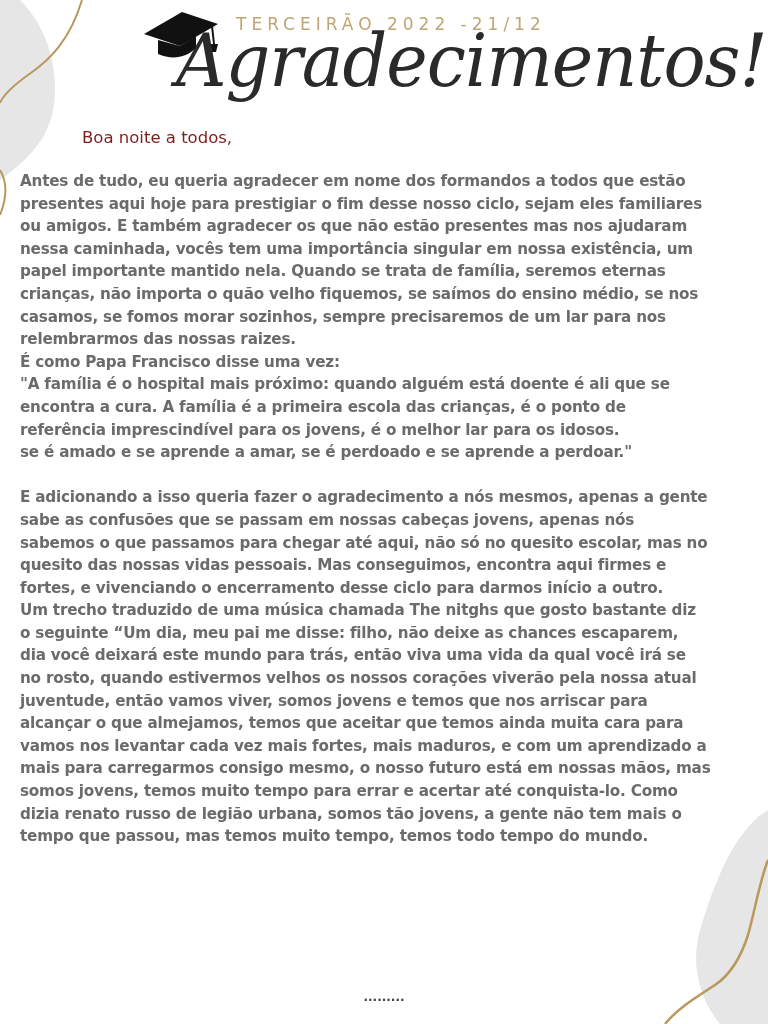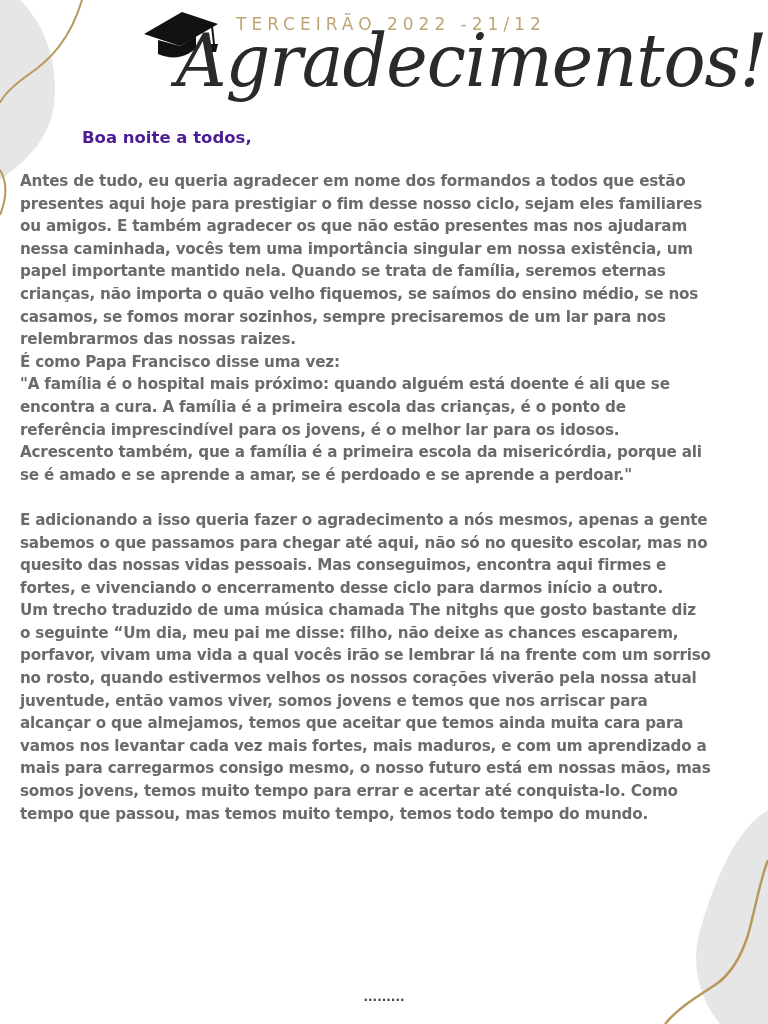--- a/index.html
+++ b/index.html
@@ -51,23 +51,23 @@
       color: #2a2a2a;
       letter-spacing: -1px;
       white-space: nowrap;
       font-weight: normal;
       transform: scaleY(1.05);
     }
     .greeting {
       position: absolute;
       left: 82px; top: 128px;
       font-family: "DejaVu Sans", sans-serif;
-      font-weight: bold;
+      font-weight: normal;
       font-size: 16.5px;
-      color: #4c1d95;
+      color: #7f1d1d;
       z-index: 2;
     }
     .body-text {
       position: absolute;
       left: 20px; top: 170px;
       width: 728px;
       font-family: "DejaVu Sans", sans-serif;
       font-weight: bold;
       font-size: 15.2px;
       line-height: 22.6px;
@@ -125,35 +125,36 @@
     <span class="line">ou amigos. E também agradecer os que não estão presentes mas nos ajudaram</span>
     <span class="line">nessa caminhada, vocês tem uma importância singular em nossa existência, um</span>
     <span class="line">papel importante mantido nela.  Quando se trata de família, seremos eternas</span>
     <span class="line">crianças, não importa o quão velho fiquemos, se saímos do ensino médio, se nos</span>
     <span class="line">casamos, se fomos morar sozinhos, sempre precisaremos de um lar para nos</span>
     <span class="line">relembrarmos das nossas raizes.</span>
     <span class="line">É como Papa Francisco disse uma vez:</span>
     <span class="line">"A família é o hospital mais próximo: quando alguém está doente é ali que se</span>
     <span class="line">encontra a cura. A família é a primeira escola das crianças, é o ponto de</span>
     <span class="line">referência imprescindível para os jovens, é o melhor lar para os idosos.</span>
-    <span class="line">Acrescento também, que a família é a primeira escola da misericórdia, porque ali</span>
     <span class="line">se é amado e se aprende a amar, se é perdoado e se aprende a perdoar."</span>
   </div>
   <span class="gap"></span>
   <div>
     <span class="line">E adicionando a isso queria fazer o agradecimento a nós mesmos, apenas a gente</span>
+    <span class="line">sabe as confusões que se passam em nossas cabeças jovens, apenas nós</span>
     <span class="line">sabemos o que passamos para chegar até aqui, não só no quesito escolar, mas no</span>
     <span class="line">quesito das nossas vidas pessoais. Mas conseguimos, encontra aqui firmes e</span>
     <span class="line">fortes, e vivenciando o encerramento desse ciclo para darmos início a outro.</span>
     <span class="line">Um trecho traduzido de uma música chamada The nitghs que gosto bastante diz</span>
     <span class="line">o seguinte “Um dia, meu pai me disse: filho, não deixe as chances escaparem,</span>
-    <span class="line">porfavor, vivam uma vida a qual vocês irão se lembrar lá na frente com um sorriso</span>
+    <span class="line">dia você deixará este mundo para trás, então viva uma vida da qual você irá se</span>
     <span class="line">no rosto, quando estivermos velhos os nossos corações viverão pela nossa atual</span>
     <span class="line">juventude, então vamos viver, somos jovens e temos que nos arriscar para</span>
     <span class="line">alcançar o que almejamos, temos que aceitar que temos ainda muita cara para</span>
     <span class="line">vamos nos levantar cada vez mais fortes, mais maduros, e com um aprendizado a</span>
     <span class="line">mais para carregarmos consigo mesmo, o nosso futuro está em nossas mãos, mas</span>
     <span class="line">somos jovens, temos muito tempo para errar e acertar até conquista-lo. Como</span>
+    <span class="line">dizia renato russo de legião urbana, somos tão jovens, a gente não tem mais o</span>
     <span class="line">tempo que passou, mas temos muito tempo, temos todo tempo do mundo.</span>
   </div>
 </div>
 
 <div class="ellipsis">.........</div>
 
 </body></html>

